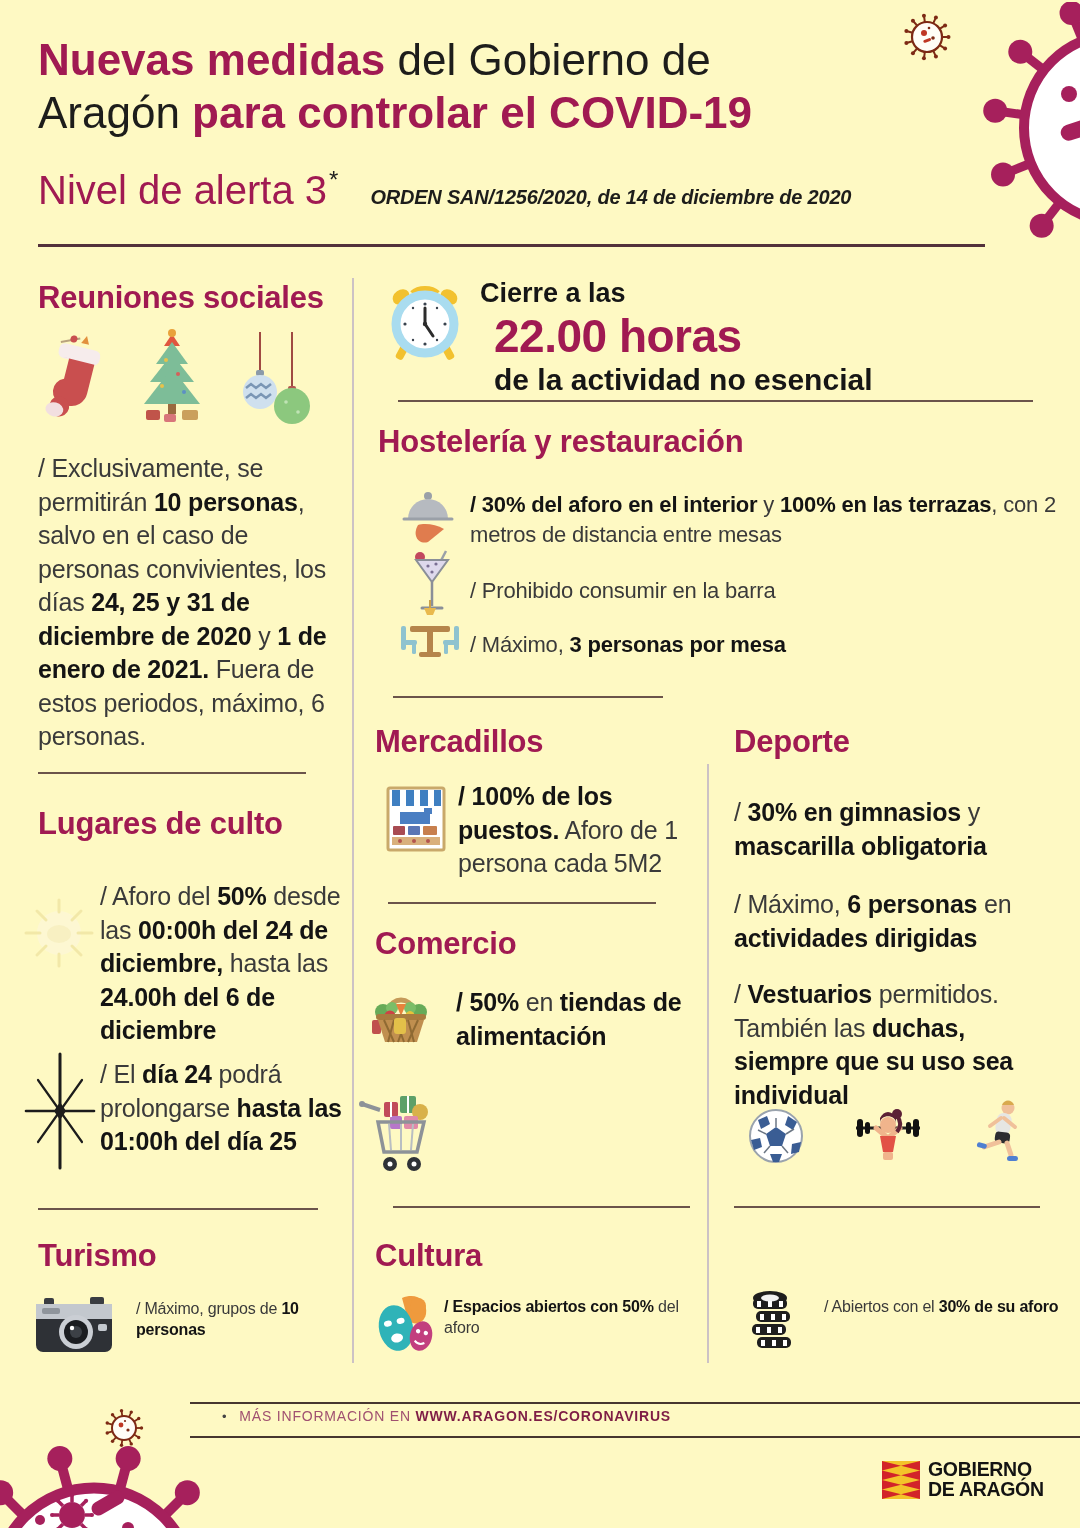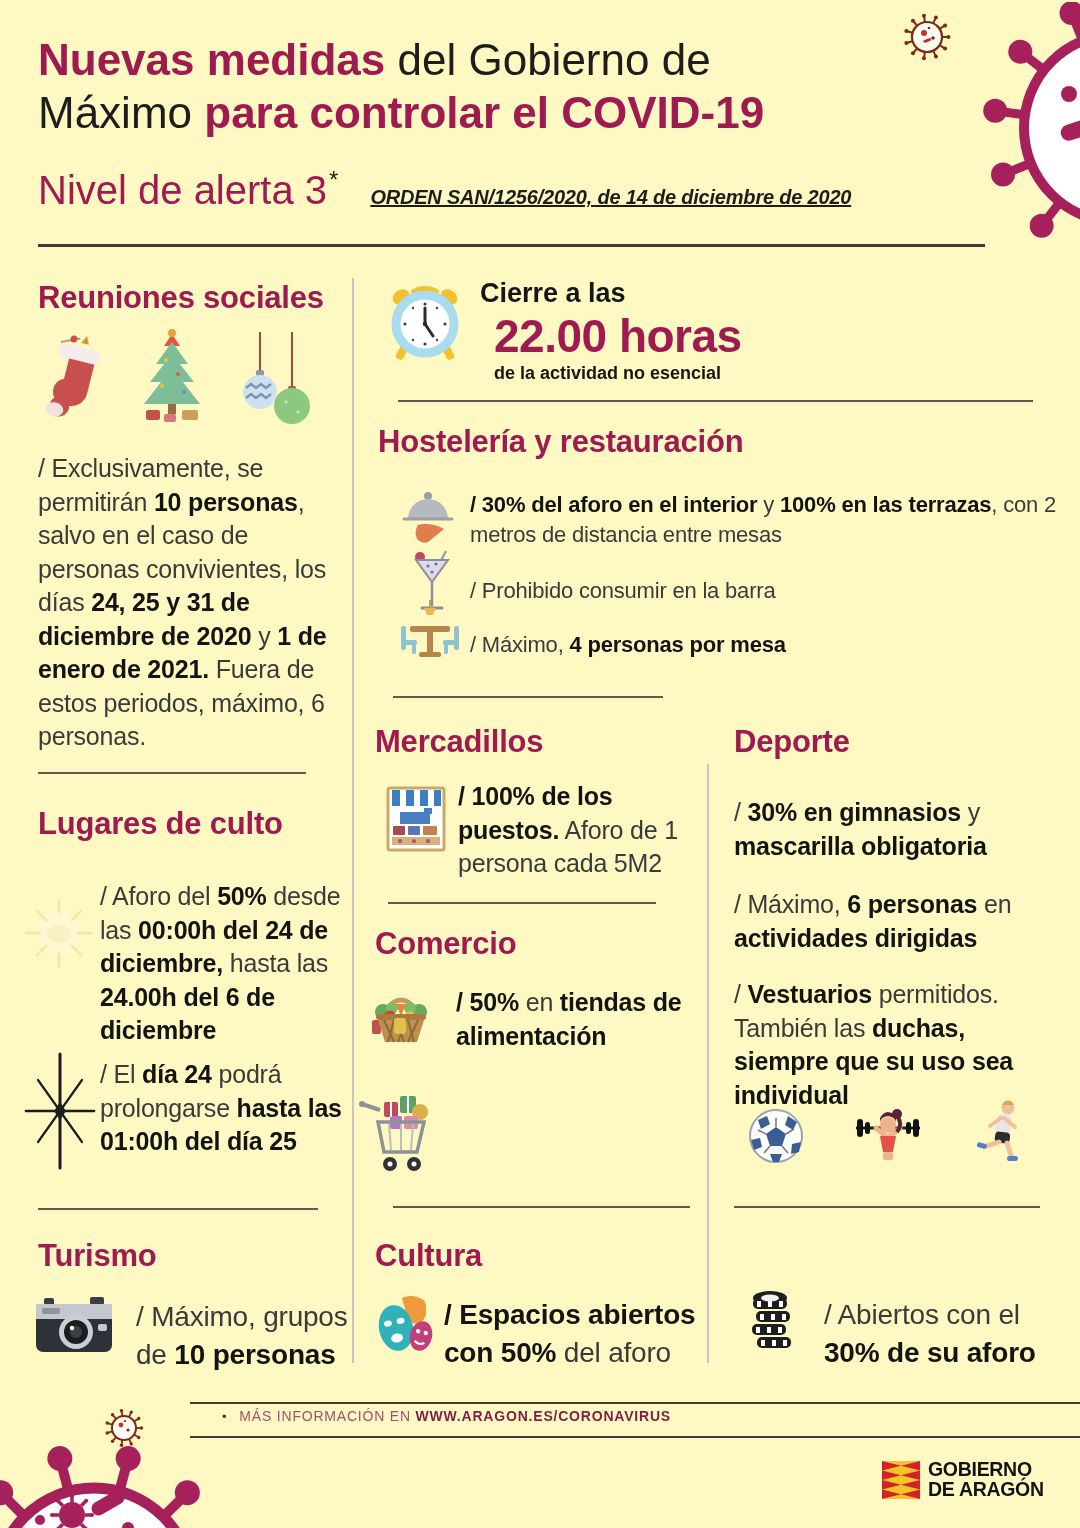--- a/index.html
+++ b/index.html
@@ -3,49 +3,49 @@
 <meta charset="utf-8">
 <style>
   :root{ --accent:#a01a52; --ink:#1d1d1b; }
   html,body{margin:0;padding:0;background:#e9e9e9;}
   .page{position:relative;width:1080px;height:1528px;background:#fef9c3;overflow:hidden;
         font-family:"Liberation Sans",sans-serif;color:var(--ink);}
   .abs{position:absolute;}
   .sec-h{position:absolute;font-weight:700;color:var(--accent);font-size:31px;letter-spacing:-0.2px;}
   .rt{position:absolute;font-size:25px;line-height:1.34;color:#3a3a3a;letter-spacing:-0.2px;}
   .rt .b{font-weight:700;color:#141414;}
-  .rt.small{font-size:28px;}
+  .rt.small{font-size:16px;}
   .rt.host{font-size:22px;line-height:1.38;}
   .hr{position:absolute;height:2px;background:#6b544b;}
   .vr{position:absolute;width:2px;background:#ccc2c5;}
   .title{position:absolute;left:38px;top:34px;font-size:44px;line-height:1.2;font-weight:400;color:var(--ink);}
   .title .acc{color:var(--accent);font-weight:700;}
   .alert{position:absolute;left:38px;top:168px;display:flex;align-items:baseline;}
   .alert .lvl{font-size:40px;color:var(--accent);}
   .alert .star{font-size:24px;color:#222;position:relative;top:-16px;margin-left:2px;}
-  .alert .ord{font-style:italic;font-weight:700;font-size:20px;color:#1d1d1b;margin-left:32px;letter-spacing:-0.2px;text-decoration:underline;}
+  .alert .ord{font-style:italic;font-weight:700;font-size:20px;color:#1d1d1b;margin-left:32px;letter-spacing:-0.2px;}
   .banner-l1{font-size:27px;font-weight:700;color:#161616;}
   .banner-l2{display:flex;align-items:baseline;margin-top:0px;flex-direction:column;}
   .banner-time{font-size:46px;font-weight:700;color:var(--accent);letter-spacing:-0.5px;}
-  .banner-tail{font-size:18px;font-weight:700;margin-left:14px;color:#161616;}
+  .banner-tail{font-size:30px;font-weight:700;margin-left:14px;color:#161616;}
   .icons-row{position:absolute;display:flex;align-items:flex-end;}
   .foot-info{position:absolute;left:222px;top:1408px;font-size:14px;letter-spacing:0.8px;color:#a05070;font-weight:400;}
   .foot-info .blt{color:#444;margin-right:12px;font-size:13px;}
   .foot-info .url{font-weight:700;color:#7e1d45;}
   .logo{position:absolute;left:882px;top:1460px;display:flex;align-items:center;}
   .logo-txt{font-weight:700;font-size:19.5px;line-height:1.0;color:#131313;letter-spacing:-0.3px;margin-left:8px;}
 </style>
 </head>
 <body>
 
 <div class="page">
 
   <div class="title">
     <div><span class="acc">Nuevas medidas</span><span> del Gobierno de</span></div>
-    <div><span>Máximo </span><span class="acc">para controlar el COVID-19</span></div>
+    <div><span>Aragón </span><span class="acc">para controlar el COVID-19</span></div>
   </div>
 
   <div class="alert">
     <span class="lvl">Nivel de alerta 3</span>
     <span class="star">*</span>
     <span class="ord">ORDEN SAN/1256/2020, de 14 de diciembre de 2020</span>
   </div>
 
   <div class="hr" style="left:38px;top:244px;width:947px;height:3px;background:#53313b;"></div>
 
@@ -380,21 +380,21 @@
       <rect x="58" y="28" width="5" height="24" rx="2"></rect>
       <rect x="47" y="42" width="16" height="5" rx="2"></rect>
       <rect x="48" y="44" width="4" height="12" rx="1.5"></rect>
     </g>
     <g fill="#b5854b">
       <rect x="14" y="28" width="40" height="6" rx="2"></rect>
       <rect x="31" y="34" width="6" height="20"></rect>
       <rect x="23" y="54" width="22" height="5" rx="2"></rect>
     </g>
   </svg>
-  <div class="rt host" style="left:470px;top:630px;width:560px;"><span>/  Máximo, </span><span class="b">4 personas por mesa</span></div>
+  <div class="rt host" style="left:470px;top:630px;width:560px;"><span>/  Máximo, </span><span class="b">3 personas por mesa</span></div>
 
   <div class="hr" style="left:393px;top:696px;width:270px;"></div>
 
   <div class="sec-h" style="left:375px;top:724px;">Mercadillos</div>
 
   <svg class="abs" style="left:384px;top:784px;" width="64" height="72" viewBox="0 0 64 72">
     <rect x="4" y="4" width="56" height="62" rx="2" fill="#ffffff" stroke="#c9a96a" stroke-width="3"></rect>
     <rect x="6" y="6" width="52" height="16" fill="#ffffff"></rect>
     <g fill="#3f7fc1">
       <rect x="8" y="6" width="8" height="16"></rect>

